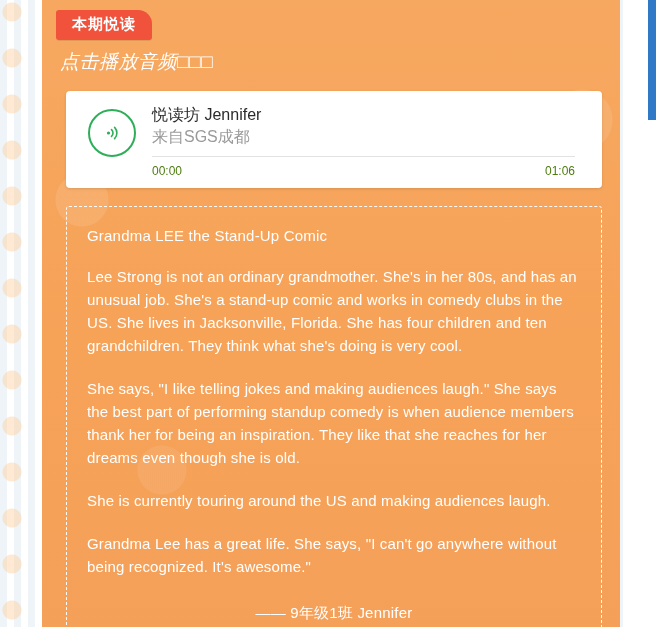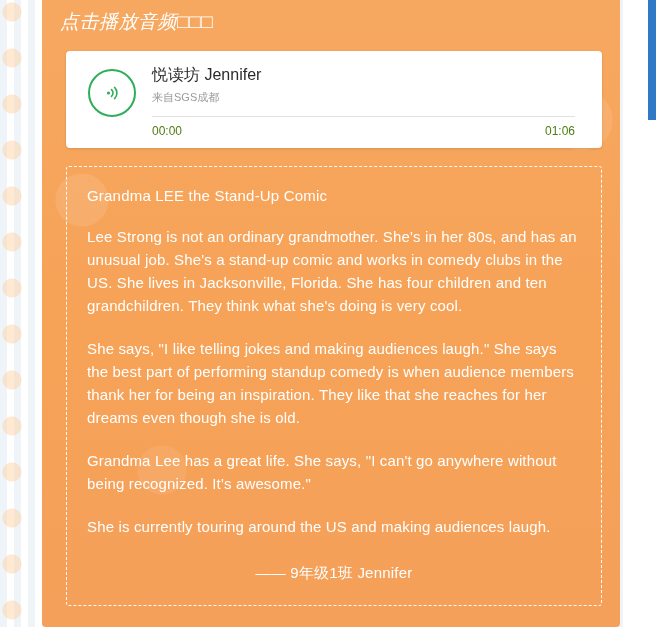--- a/index.html
+++ b/index.html
@@ -141,21 +141,21 @@
   .audio-meta {
     flex: 1 1 auto;
     min-width: 0;
   }
   .audio-title {
     font-size: 16px;
     color: #2b2b2b;
     line-height: 20px;
   }
   .audio-source {
-    font-size: 11px;
+    font-size: 16px;
     color: #9a9a9a;
     margin-top: 4px;
     line-height: 16px;
   }
   .progress-line {
     margin-top: 11px;
     height: 1px;
     background: #e2e2e2;
     position: relative;
   }
@@ -210,20 +210,21 @@
 <body>
 
 <div class="page-bg"></div>
 <div class="right-gutter"></div>
 <div class="scroll-rail">
   <div class="scroll-thumb"></div>
 </div>
 
 <div class="card">
 
+  <div class="ribbon">本期悦读</div>
 
   <div class="subtitle">点击播放音频□□□</div>
 
   <div class="audio-player">
     <div class="play-ring">
       <svg width="22" height="22" viewBox="0 0 22 22" aria-hidden="true">
         <path d="M7 11 a4 4 0 0 1 0 0" fill="none"></path>
         <circle cx="7.5" cy="11" r="1.6" fill="#2fae5a"></circle>
         <path d="M10.5 7.6 a4.6 4.6 0 0 1 0 6.8" fill="none" stroke="#2fae5a" stroke-width="1.6" stroke-linecap="round"></path>
         <path d="M13.6 5.4 a8 8 0 0 1 0 11.2" fill="none" stroke="#2fae5a" stroke-width="1.6" stroke-linecap="round"></path>
@@ -239,18 +240,18 @@
         <span>00:00</span>
         <span>01:06</span>
       </div>
     </div>
   </div>
 
   <div class="article">
     <h2>Grandma LEE the Stand-Up Comic</h2>
     <p>Lee Strong is not an ordinary grandmother. She's in her 80s, and has an unusual job. She's a stand-up comic and works in comedy clubs in the US. She lives in Jacksonville, Florida. She has four children and ten grandchildren. They think what she's doing is very cool.</p>
     <p>She says, "I like telling jokes and making audiences laugh." She says the best part of performing standup comedy is when audience members thank her for being an inspiration. They like that she reaches for her dreams even though she is old.</p>
+    <p>She is currently touring around the US and making audiences laugh.</p>
     <p>Grandma Lee has a great life. She says, "I can't go anywhere without being recognized. It's awesome."</p>
-    <p>She is currently touring around the US and making audiences laugh.</p>
     <div class="signature">—— 9年级1班 Jennifer</div>
   </div>
 
 </div>
 
 </body></html>

